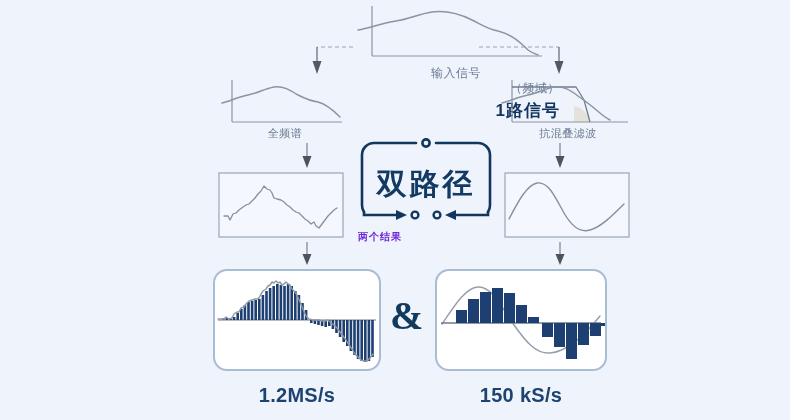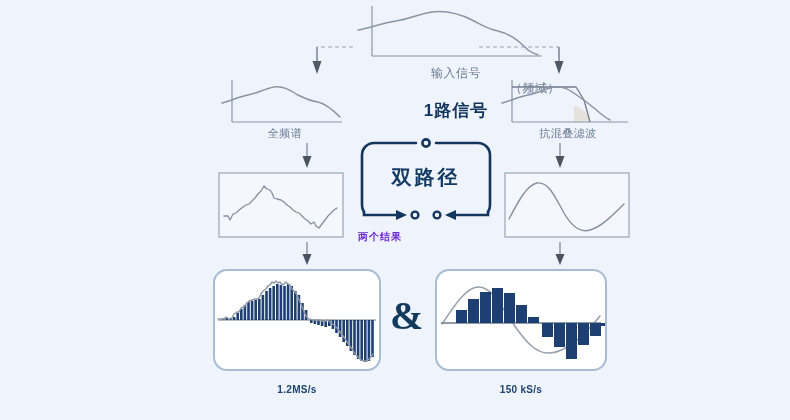--- a/index.html
+++ b/index.html
@@ -33,58 +33,58 @@
     font-size: 12px;
     line-height: 15px;
     letter-spacing: 0.5px;
     white-space: nowrap;
   }
   .cap.small {
     font-size: 11px;
   }
   .headline {
     position: absolute;
-    text-align: center;
+    text-align: right;
     color: #12355f;
     font-size: 17px;
     font-weight: bold;
     letter-spacing: 1px;
     white-space: nowrap;
   }
   .sub-headline {
     position: absolute;
     text-align: left;
     color: #6d28d9;
     font-size: 10px;
     font-weight: bold;
     letter-spacing: 1px;
     white-space: nowrap;
   }
   .rate {
     position: absolute;
     text-align: center;
     color: #1d4370;
-    font-size: 10px;
+    font-size: 20px;
     font-weight: bold;
     letter-spacing: 0.3px;
     white-space: nowrap;
   }
   .amp {
     position: absolute;
     color: #123a5c;
     font-size: 40px;
     font-weight: bold;
     font-family: "Liberation Serif", "DejaVu Serif", serif;
     line-height: 1;
   }
   .center-word {
     position: absolute;
     text-align: center;
     color: #123a62;
-    font-size: 20px;
+    font-size: 30px;
     font-weight: bold;
     letter-spacing: 3px;
     white-space: nowrap;
   }
   svg { display: block; overflow: visible; }
   .bracket-box { position: absolute; }
 </style>
 </head>
 <body>
 

